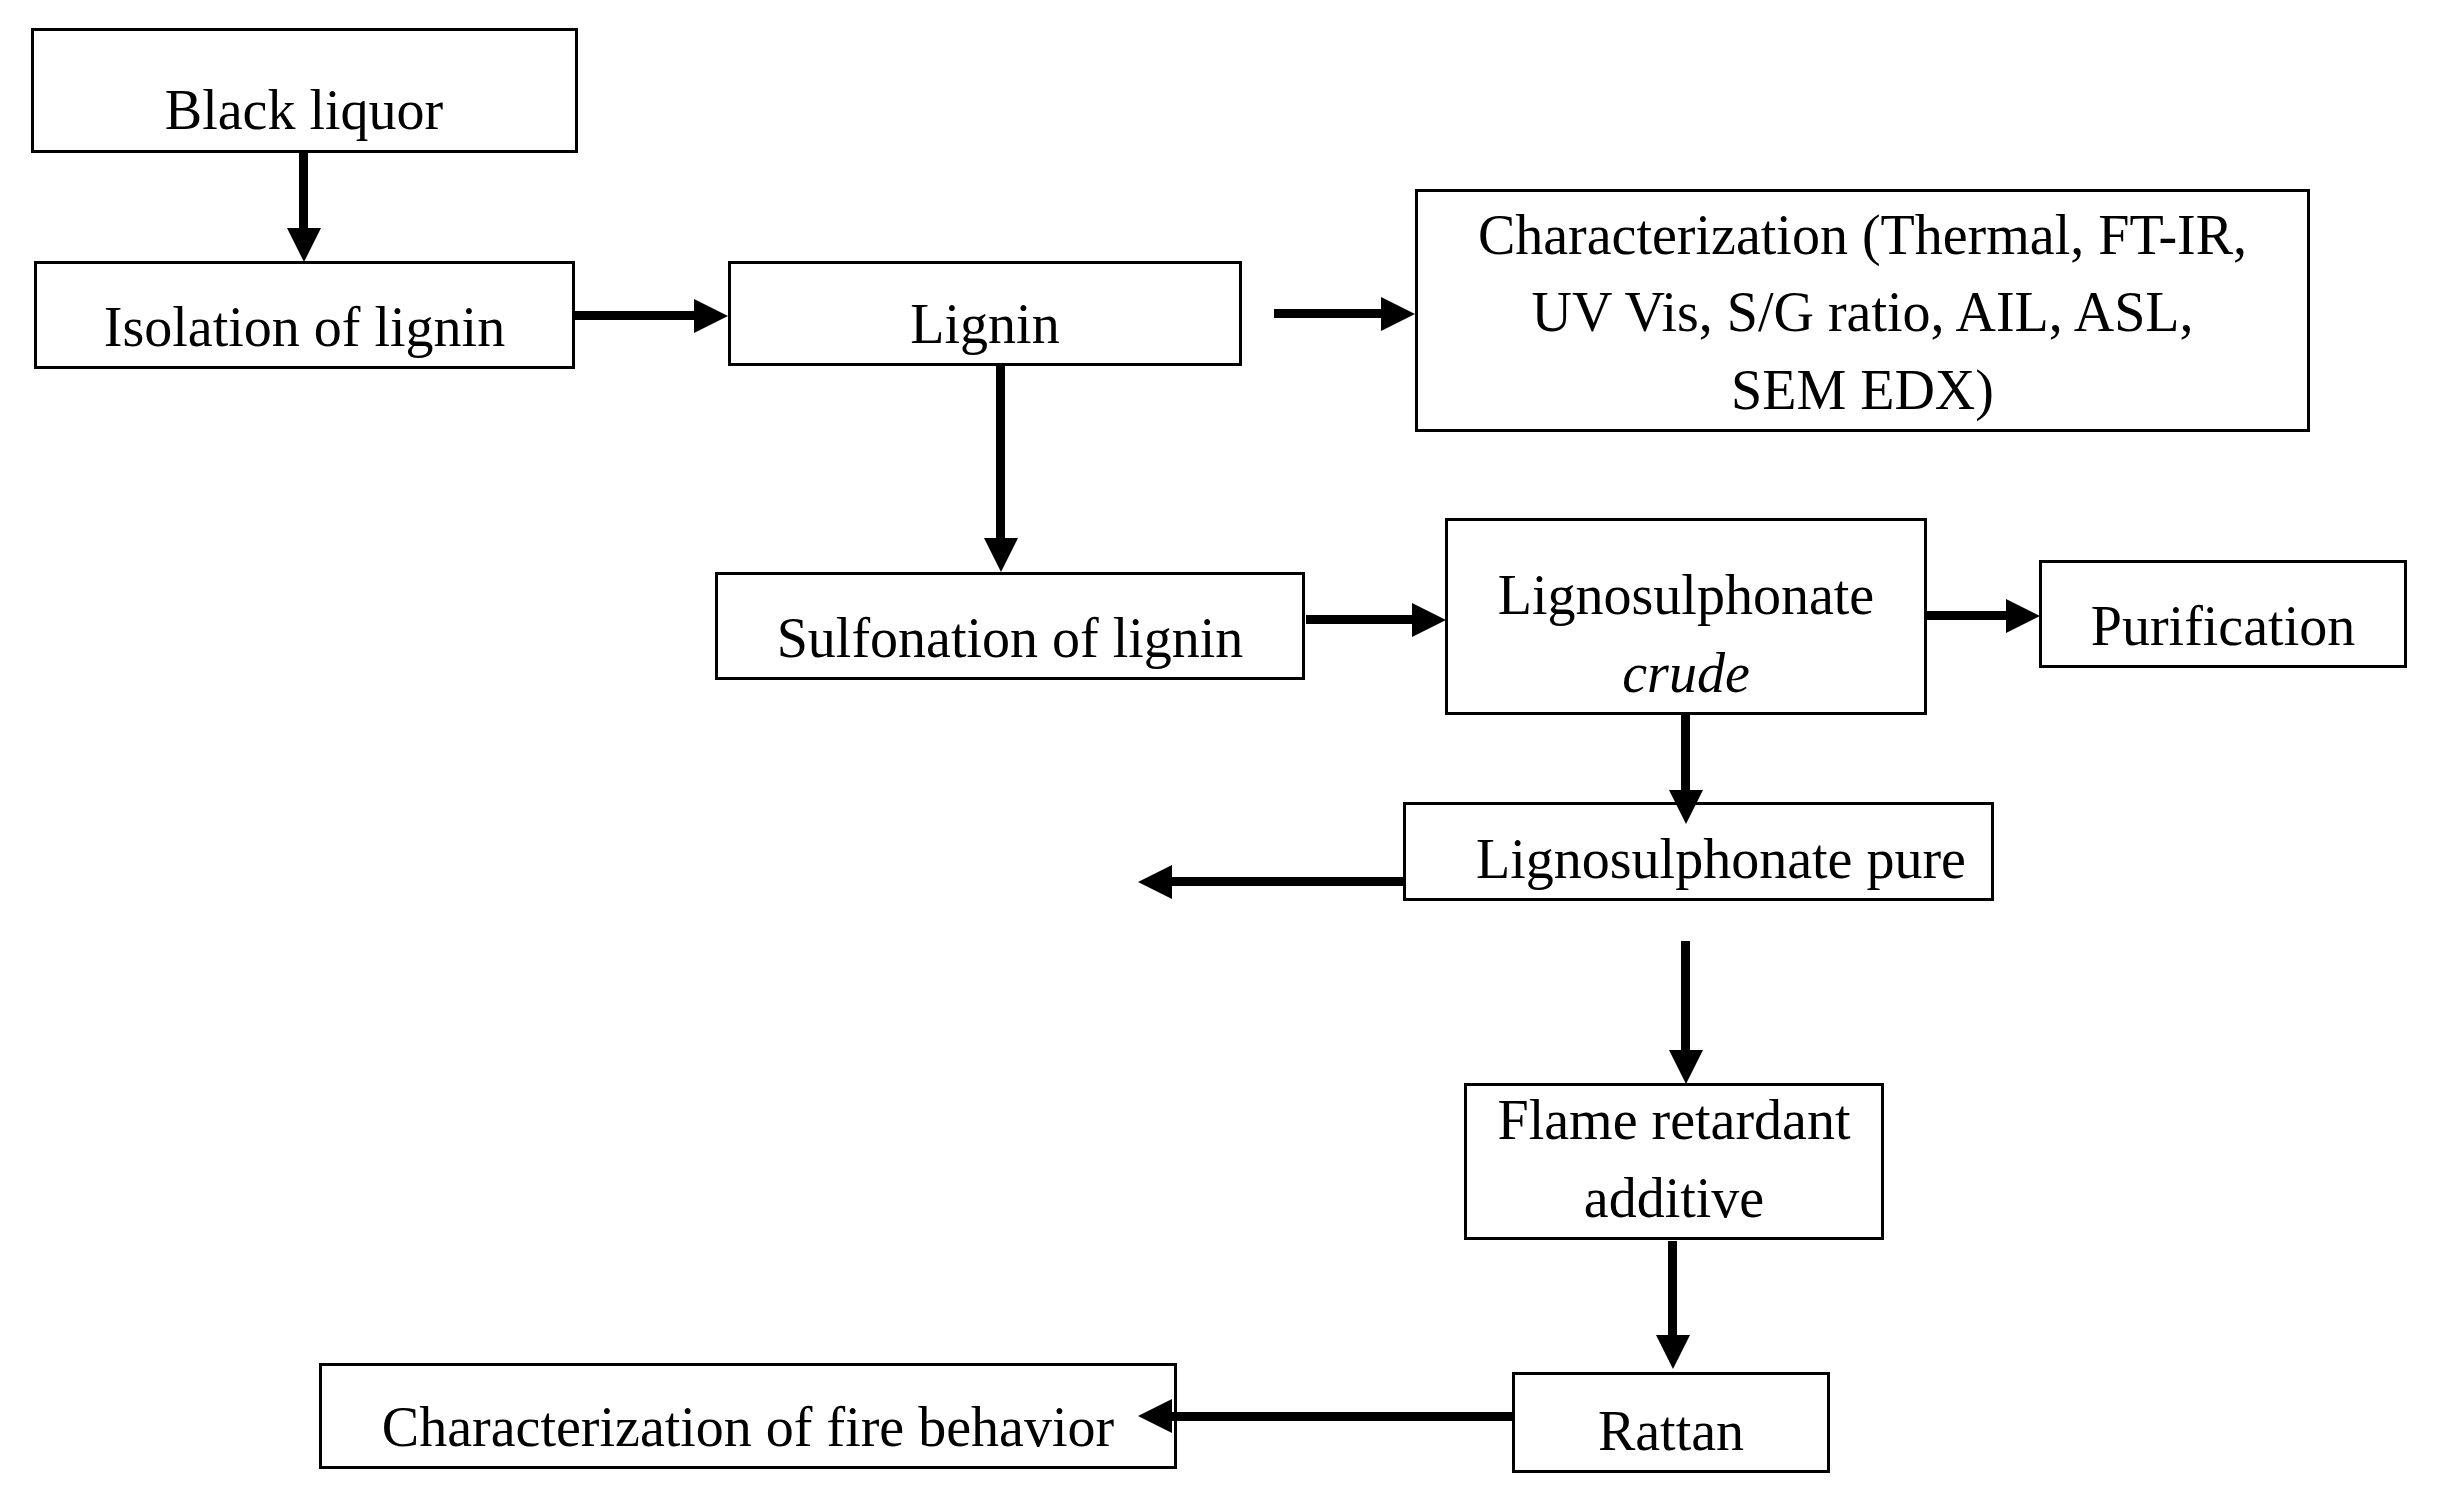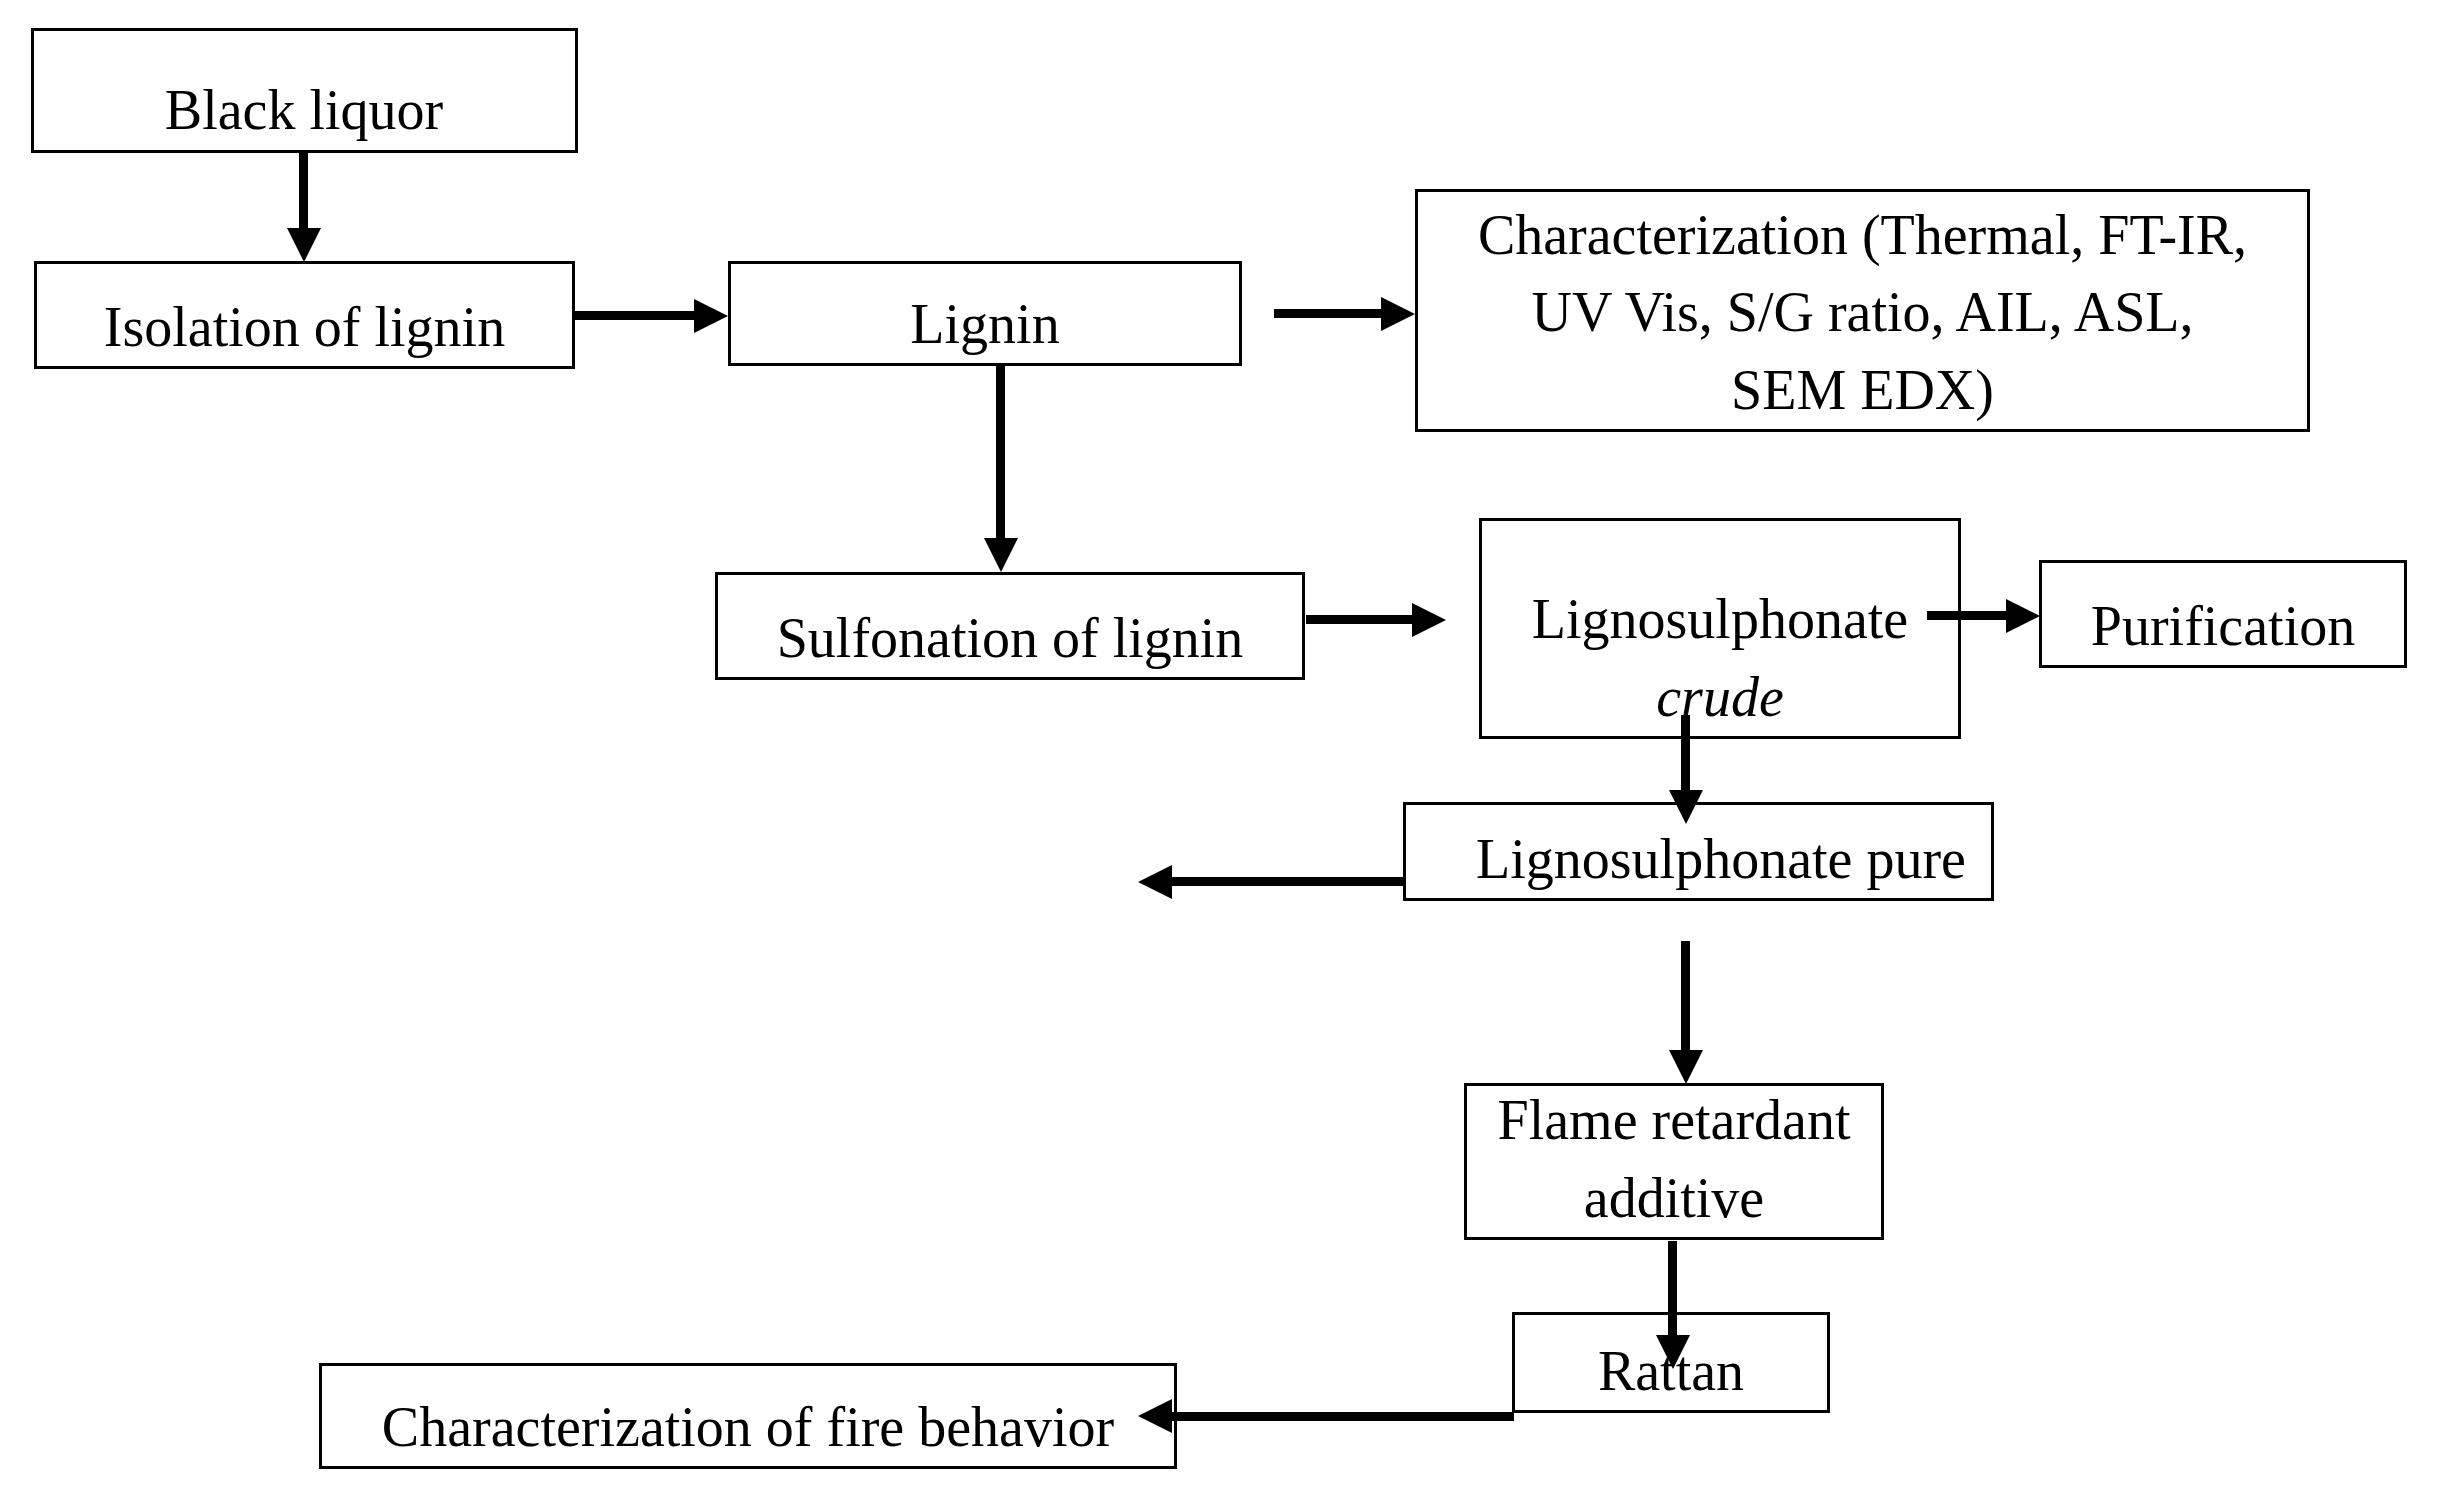--- a/index.html
+++ b/index.html
@@ -26,26 +26,26 @@
   }
   .node span { white-space: nowrap; display: block; }
   .italic { font-style: italic; }
 
   
   .n-blackliquor  { left: 30.5px;   top: 27.5px;   width: 547px;  height: 125px; }
   .n-isolation    { left: 34px;   top: 261px;  width: 541px;  height: 108px; }
   .n-lignin       { left: 728px;  top: 261px;  width: 514px;  height: 105px; }
   .n-char1        { left: 1415px; top: 189px;  width: 895px; height: 243px; }
   .n-sulfonation  { left: 715px;  top: 572px;  width: 590px;  height: 108px; }
-  .n-crude        { left: 1445px; top: 518px;  width: 482px;  height: 221px; margin-left: 34px; }
+  .n-crude        { left: 1445px; top: 518px;  width: 482px;  height: 197px; }
   .n-purification { left: 2039px; top: 560px;  width: 368px;  height: 108px; }
   .n-char2        { left: 44px;   top: 774px; width: 1094px; height: 205px; }
   .n-pure         { left: 1403px; top: 802px; width: 591px;  height: 99px; padding-left: 45px; }
   .n-flame        { left: 1464px; top: 1083px; width: 420px;  height: 157px; }
-  .n-rattan       { left: 1512px; top: 1312px; width: 318px;  height: 101px; }
+  .n-rattan       { left: 1512px; top: 1372px; width: 318px;  height: 101px; }
   .n-charfire     { left: 279px;  top: 1363px; width: 858px; height: 106px; margin-left: 40px; }
 
   
   .sh { position: absolute; background: #000000; }
   .hd { position: absolute; width: 0; height: 0; }
   .hd-down  { border-left: 17px solid transparent; border-right: 17px solid transparent; border-top: 34px solid #000000; }
   .hd-right { border-top: 17px solid transparent; border-bottom: 17px solid transparent; border-left: 34px solid #000000; }
   .hd-left  { border-top: 17px solid transparent; border-bottom: 17px solid transparent; border-right: 34px solid #000000; }
 
   .a1s  { left: 299px;  top: 153px;  width: 9.2px;  height: 76px; }

